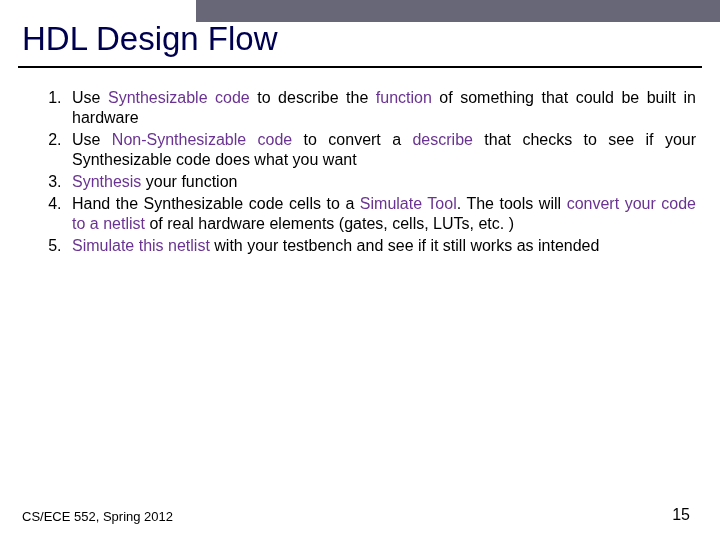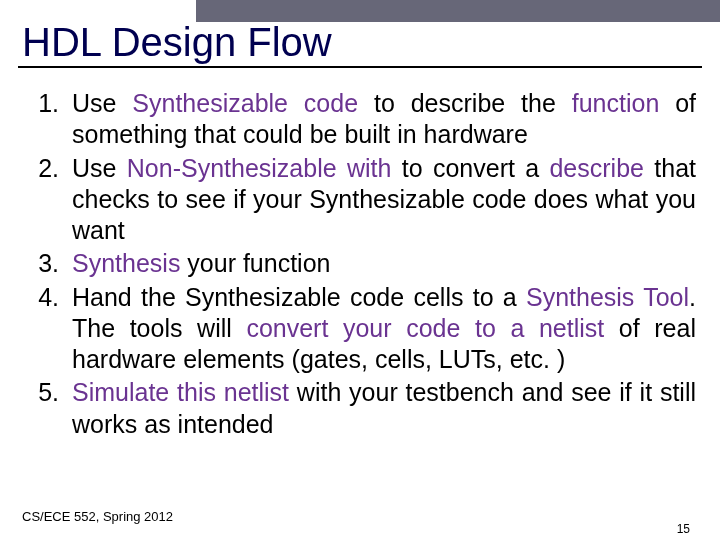--- a/index.html
+++ b/index.html
@@ -22,38 +22,38 @@
     top: 0;
     left: 196px;
     right: 0;
     height: 22px;
     background: #676778;
   }
   .title {
     position: absolute;
     top: 20px;
     left: 22px;
-    font-size: 40px;
+    font-size: 33px;
     letter-spacing: 0px;
     color: #000050;
   }
   .title-underline {
     position: absolute;
     top: 66px;
     left: 18px;
     right: 18px;
     height: 0;
     border-top: 2px solid #000;
   }
   .body {
     position: absolute;
     top: 88px;
     left: 34px;
     right: 24px;
-    font-size: 25px;
+    font-size: 16px;
     color: #000;
     line-height: 1.25;
   }
   ol.list {
     margin: 0;
     padding: 0 0 0 32px;
     text-align: justify;
   }
   ol.list li {
     margin: 0 0 2px 0;
@@ -67,40 +67,40 @@
   }
   .footer-left {
     position: absolute;
     bottom: 16px;
     left: 22px;
     font-size: 13px;
     color: #000;
   }
   .footer-right {
     position: absolute;
-    bottom: 4px;
+    bottom: 16px;
     right: 30px;
-    font-size: 12px;
+    font-size: 16px;
     color: #000;
   }
 </style>
 </head>
 <body>
 
 <div class="slide">
   <div class="top-bar"></div>
 
   <div class="title">HDL Design Flow</div>
   <div class="title-underline"></div>
 
   <div class="body">
     <ol class="list">
       <li><span>Use </span><span class="em">Synthesizable code</span><span> to describe the </span><span class="em">function</span><span> of something that could be built in hardware</span></li>
-      <li><span>Use </span><span class="em">Non-Synthesizable with</span><span> to convert a </span><span class="em">describe</span><span> that checks to see if your Synthesizable code does what you want</span></li>
+      <li><span>Use </span><span class="em">Non-Synthesizable code</span><span> to convert a </span><span class="em">describe</span><span> that checks to see if your Synthesizable code does what you want</span></li>
       <li><span class="em">Synthesis</span><span> your function</span></li>
-      <li><span>Hand the Synthesizable code cells to a </span><span class="em">Synthesis Tool</span><span>. The tools will </span><span class="em">convert your code to a netlist</span><span> of real hardware elements (gates, cells, LUTs, etc. )</span></li>
+      <li><span>Hand the Synthesizable code cells to a </span><span class="em">Simulate Tool</span><span>. The tools will </span><span class="em">convert your code to a netlist</span><span> of real hardware elements (gates, cells, LUTs, etc. )</span></li>
       <li><span class="em">Simulate this netlist</span><span> with your testbench and see if it still works as intended</span></li>
     </ol>
   </div>
 
   <div class="footer-left">CS/ECE 552, Spring 2012</div>
   <div class="footer-right">15</div>
 </div>
 
 </body></html>

